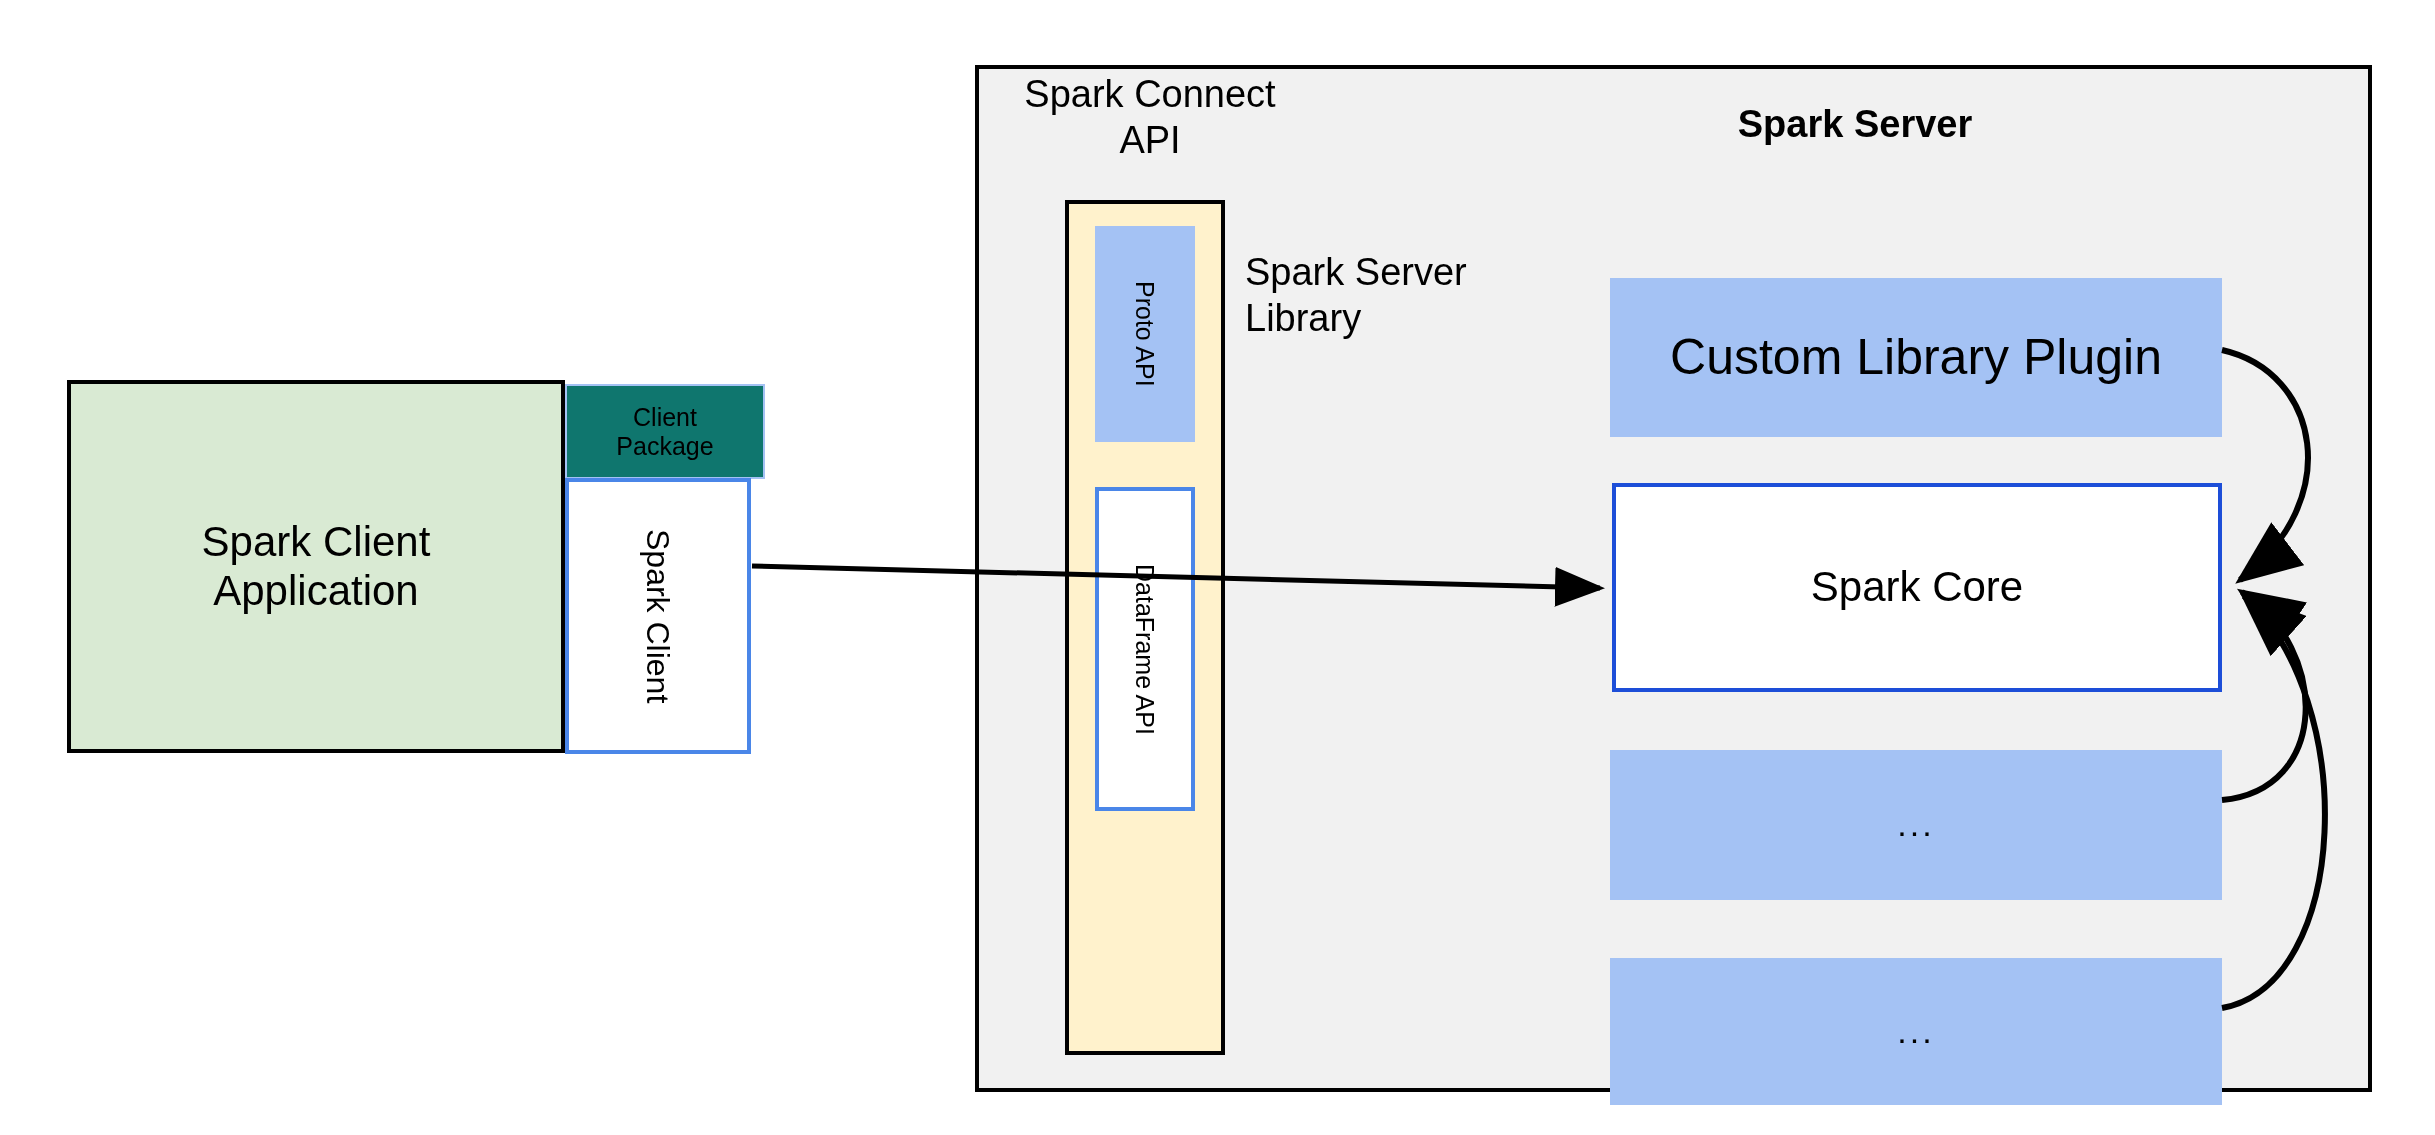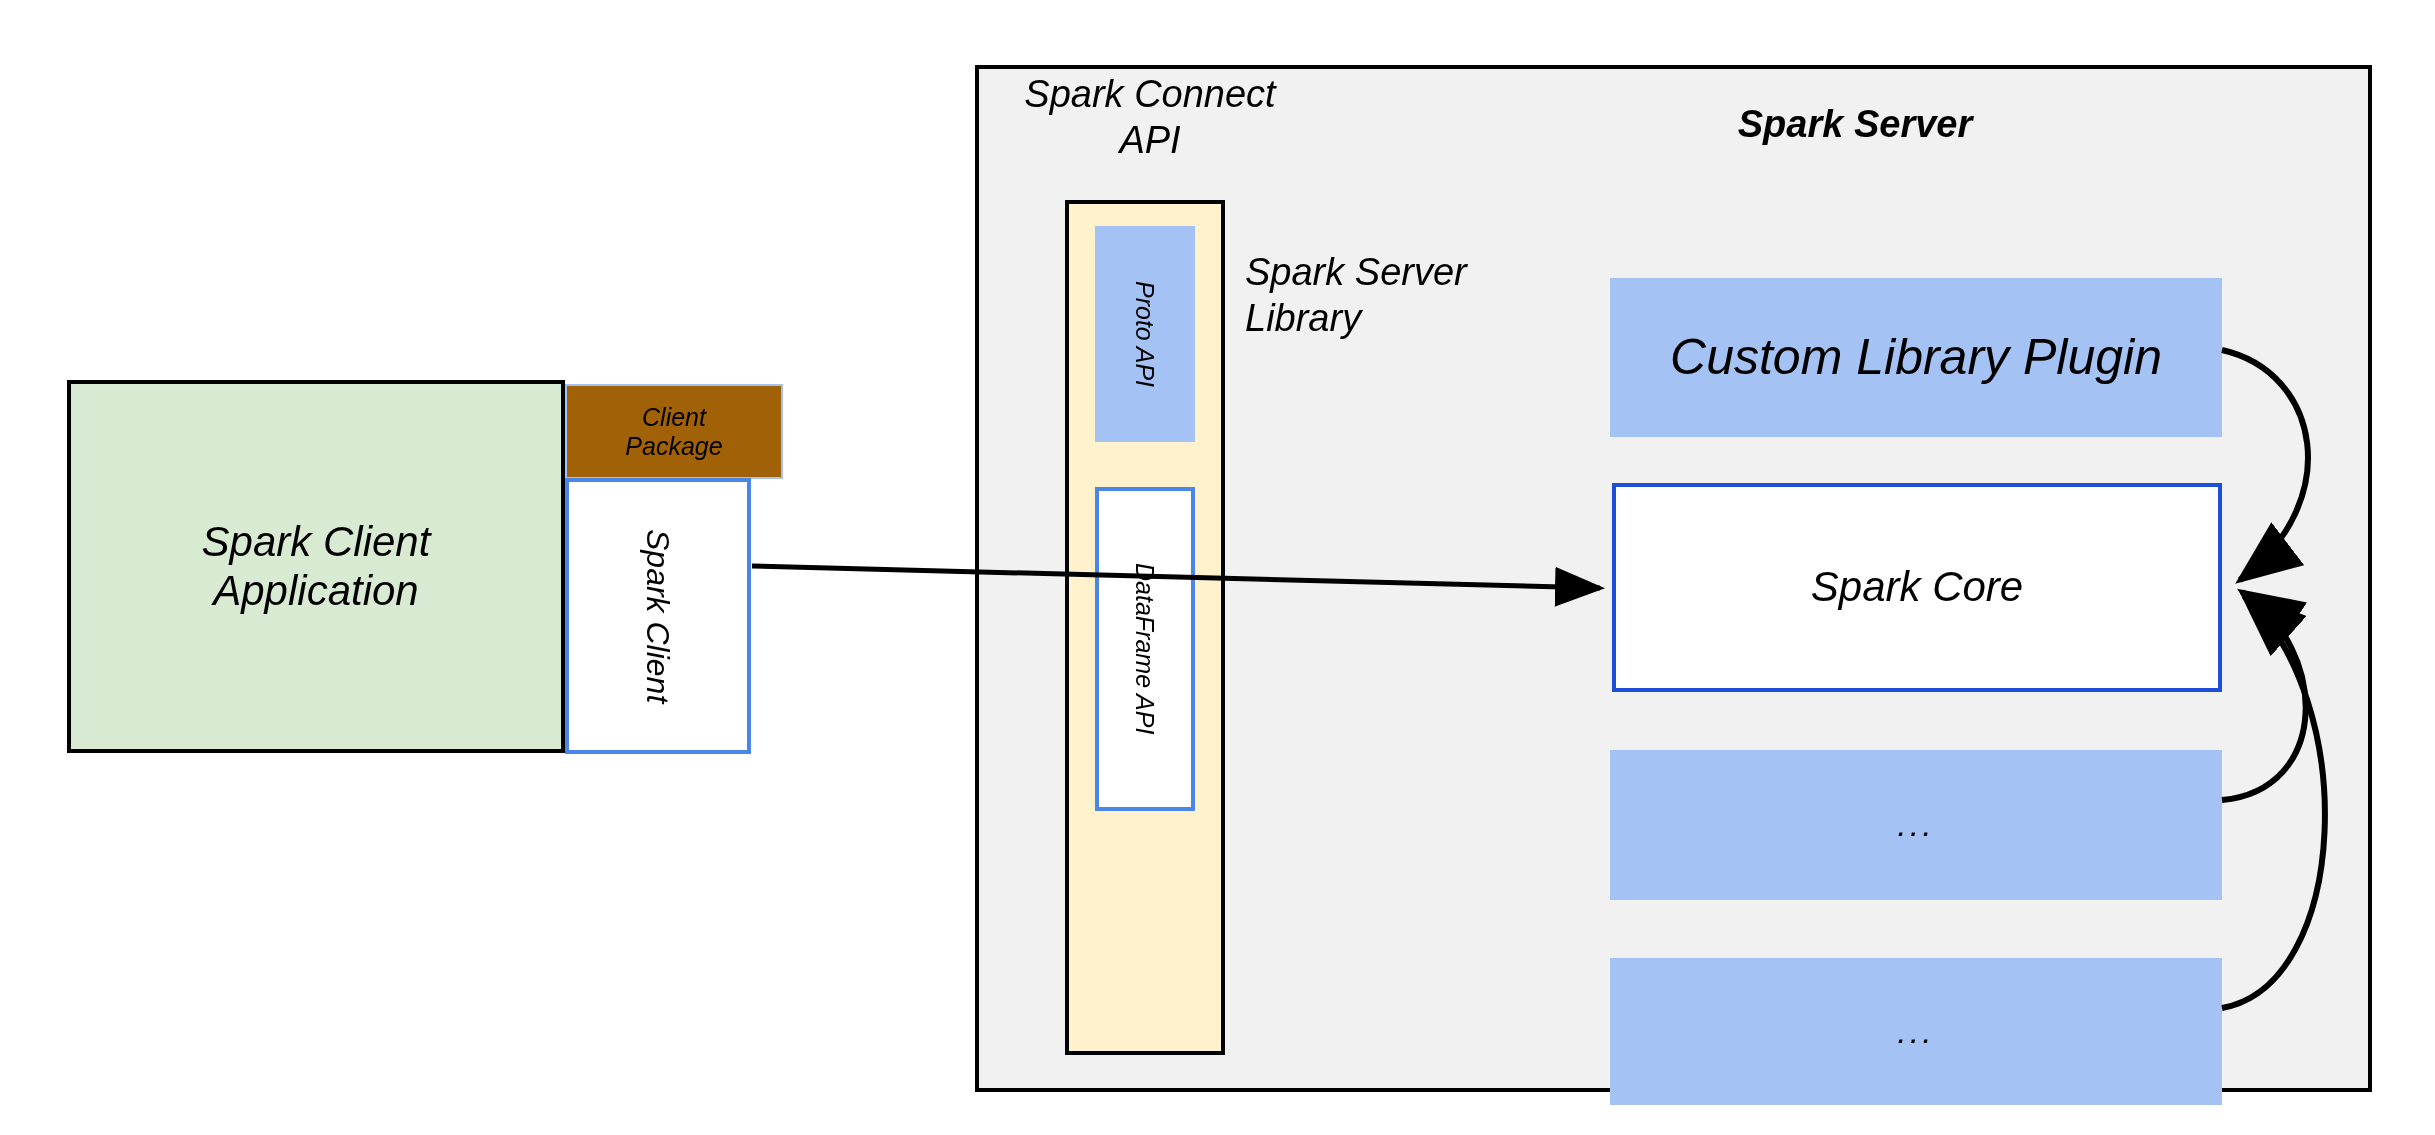--- a/index.html
+++ b/index.html
@@ -10,21 +10,20 @@
   }
   body {
     font-family: "Liberation Sans", sans-serif;
   }
   #canvas {
     position: relative;
     width: 2435px;
     height: 1135px;
     background: #ffffff;
     overflow: hidden;
-    font-style: italic;
   }
   .box {
     position: absolute;
     box-sizing: border-box;
     display: flex;
     align-items: center;
     justify-content: center;
     text-align: center;
     color: #000000;
     line-height: 1.15;
@@ -43,23 +42,23 @@
     top: 380px;
     width: 498px;
     height: 373px;
     background: #D9EAD3;
     border: 4px solid #000000;
     font-size: 42px;
   }
   #client-package-box {
     left: 565px;
     top: 384px;
-    width: 218px;
+    width: 200px;
     height: 95px;
-    background: #a16207;
+    background: #0f766e;
     border: 2px solid #A4C2F4;
     font-size: 25px;
   }
   #spark-client-box {
     left: 565px;
     top: 478px;
     width: 186px;
     height: 276px;
     background: #FFFFFF;
     border: 4px solid #4a86e8;

